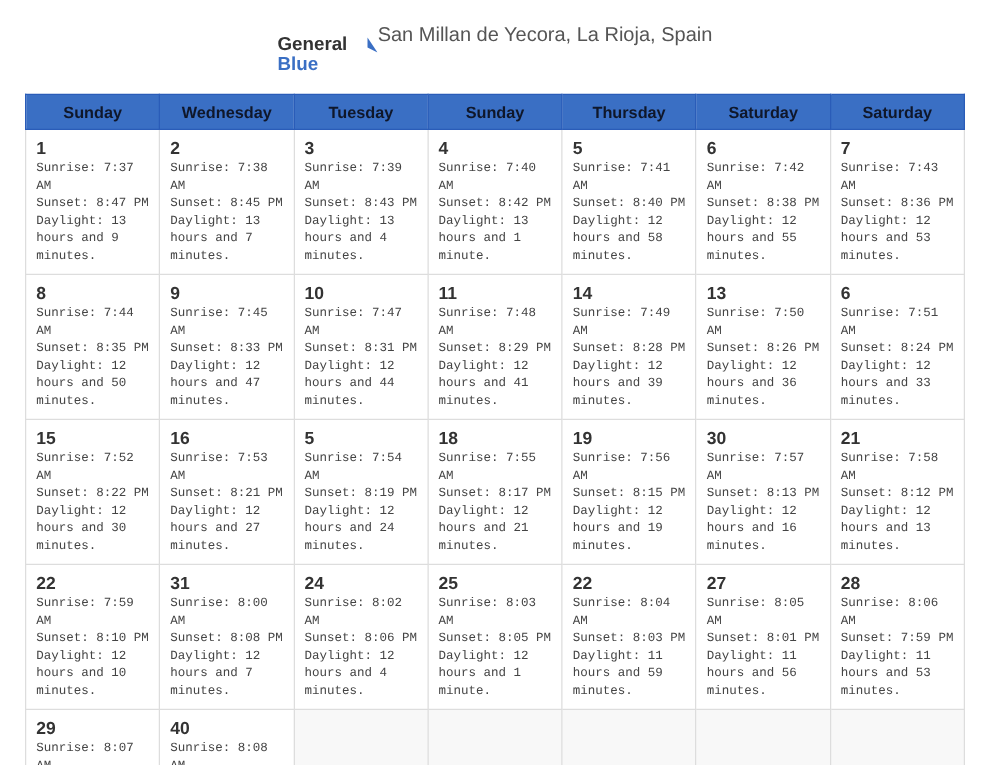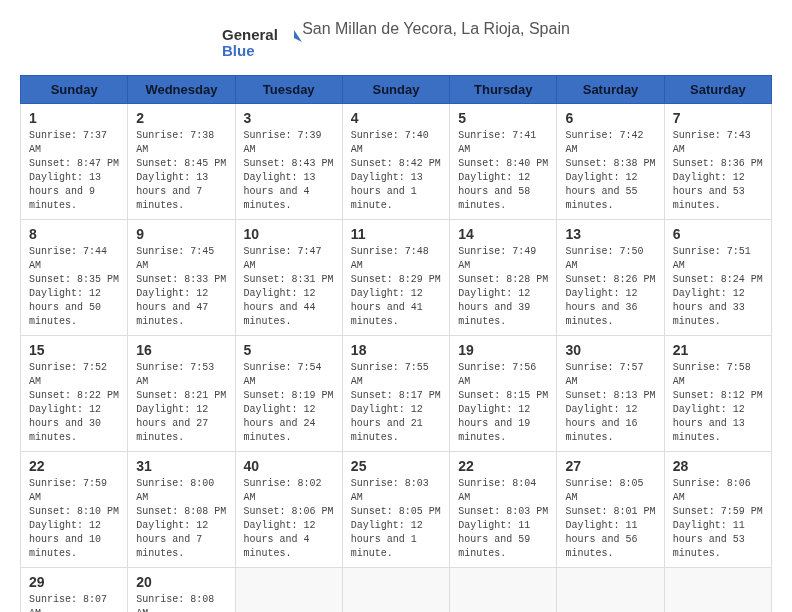--- a/index.html
+++ b/index.html
@@ -194,21 +194,21 @@
       <tr>
         <td>
           <span class="day-number">22</span>
           <div class="day-info">Sunrise: 7:59 AM<br>Sunset: 8:10 PM<br>Daylight: 12 hours and 10 minutes.</div>
         </td>
         <td>
           <span class="day-number">31</span>
           <div class="day-info">Sunrise: 8:00 AM<br>Sunset: 8:08 PM<br>Daylight: 12 hours and 7 minutes.</div>
         </td>
         <td>
-          <span class="day-number">40</span>
+          <span class="day-number">24</span>
           <div class="day-info">Sunrise: 8:02 AM<br>Sunset: 8:06 PM<br>Daylight: 12 hours and 4 minutes.</div>
         </td>
         <td>
           <span class="day-number">25</span>
           <div class="day-info">Sunrise: 8:03 AM<br>Sunset: 8:05 PM<br>Daylight: 12 hours and 1 minute.</div>
         </td>
         <td>
           <span class="day-number">22</span>
           <div class="day-info">Sunrise: 8:04 AM<br>Sunset: 8:03 PM<br>Daylight: 11 hours and 59 minutes.</div>
         </td>
@@ -220,21 +220,21 @@
           <span class="day-number">28</span>
           <div class="day-info">Sunrise: 8:06 AM<br>Sunset: 7:59 PM<br>Daylight: 11 hours and 53 minutes.</div>
         </td>
       </tr>
       <tr>
         <td>
           <span class="day-number">29</span>
           <div class="day-info">Sunrise: 8:07 AM<br>Sunset: 7:57 PM<br>Daylight: 11 hours and 50 minutes.</div>
         </td>
         <td>
-          <span class="day-number">20</span>
+          <span class="day-number">40</span>
           <div class="day-info">Sunrise: 8:08 AM<br>Sunset: 7:56 PM<br>Daylight: 11 hours and 47 minutes.</div>
         </td>
         <td class="empty"></td>
         <td class="empty"></td>
         <td class="empty"></td>
         <td class="empty"></td>
         <td class="empty"></td>
       </tr>
     </tbody>
 </table>

